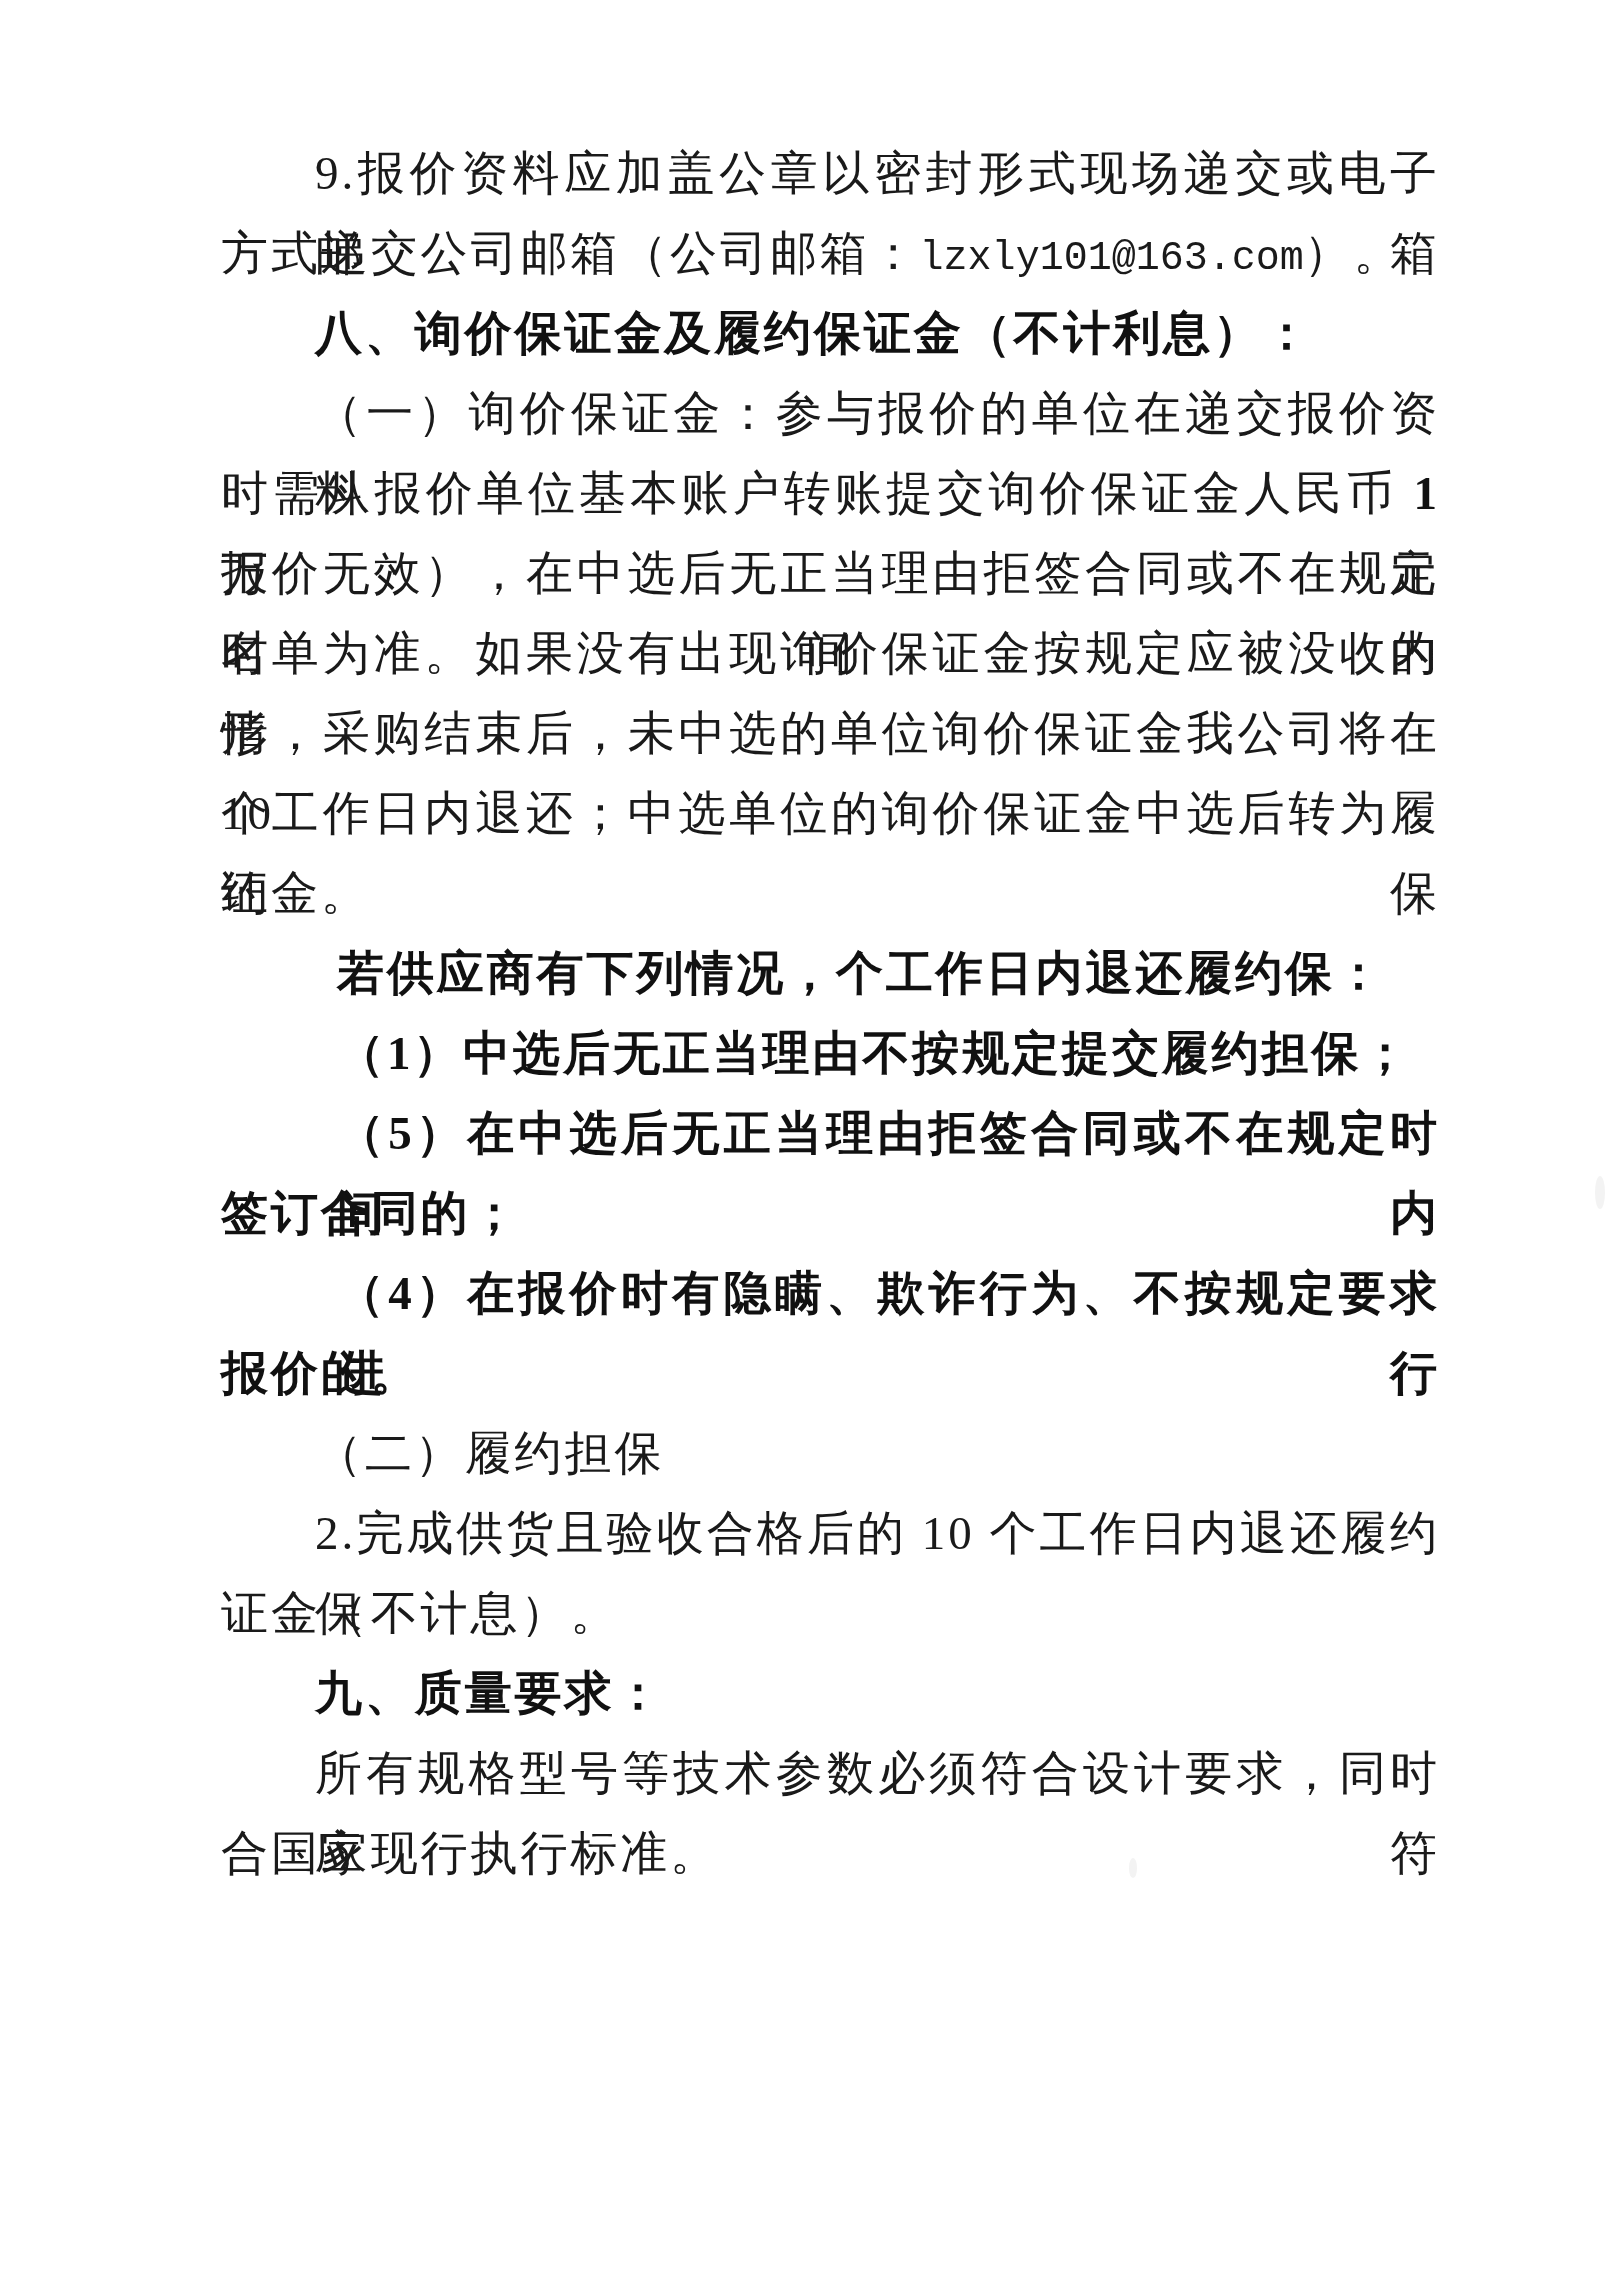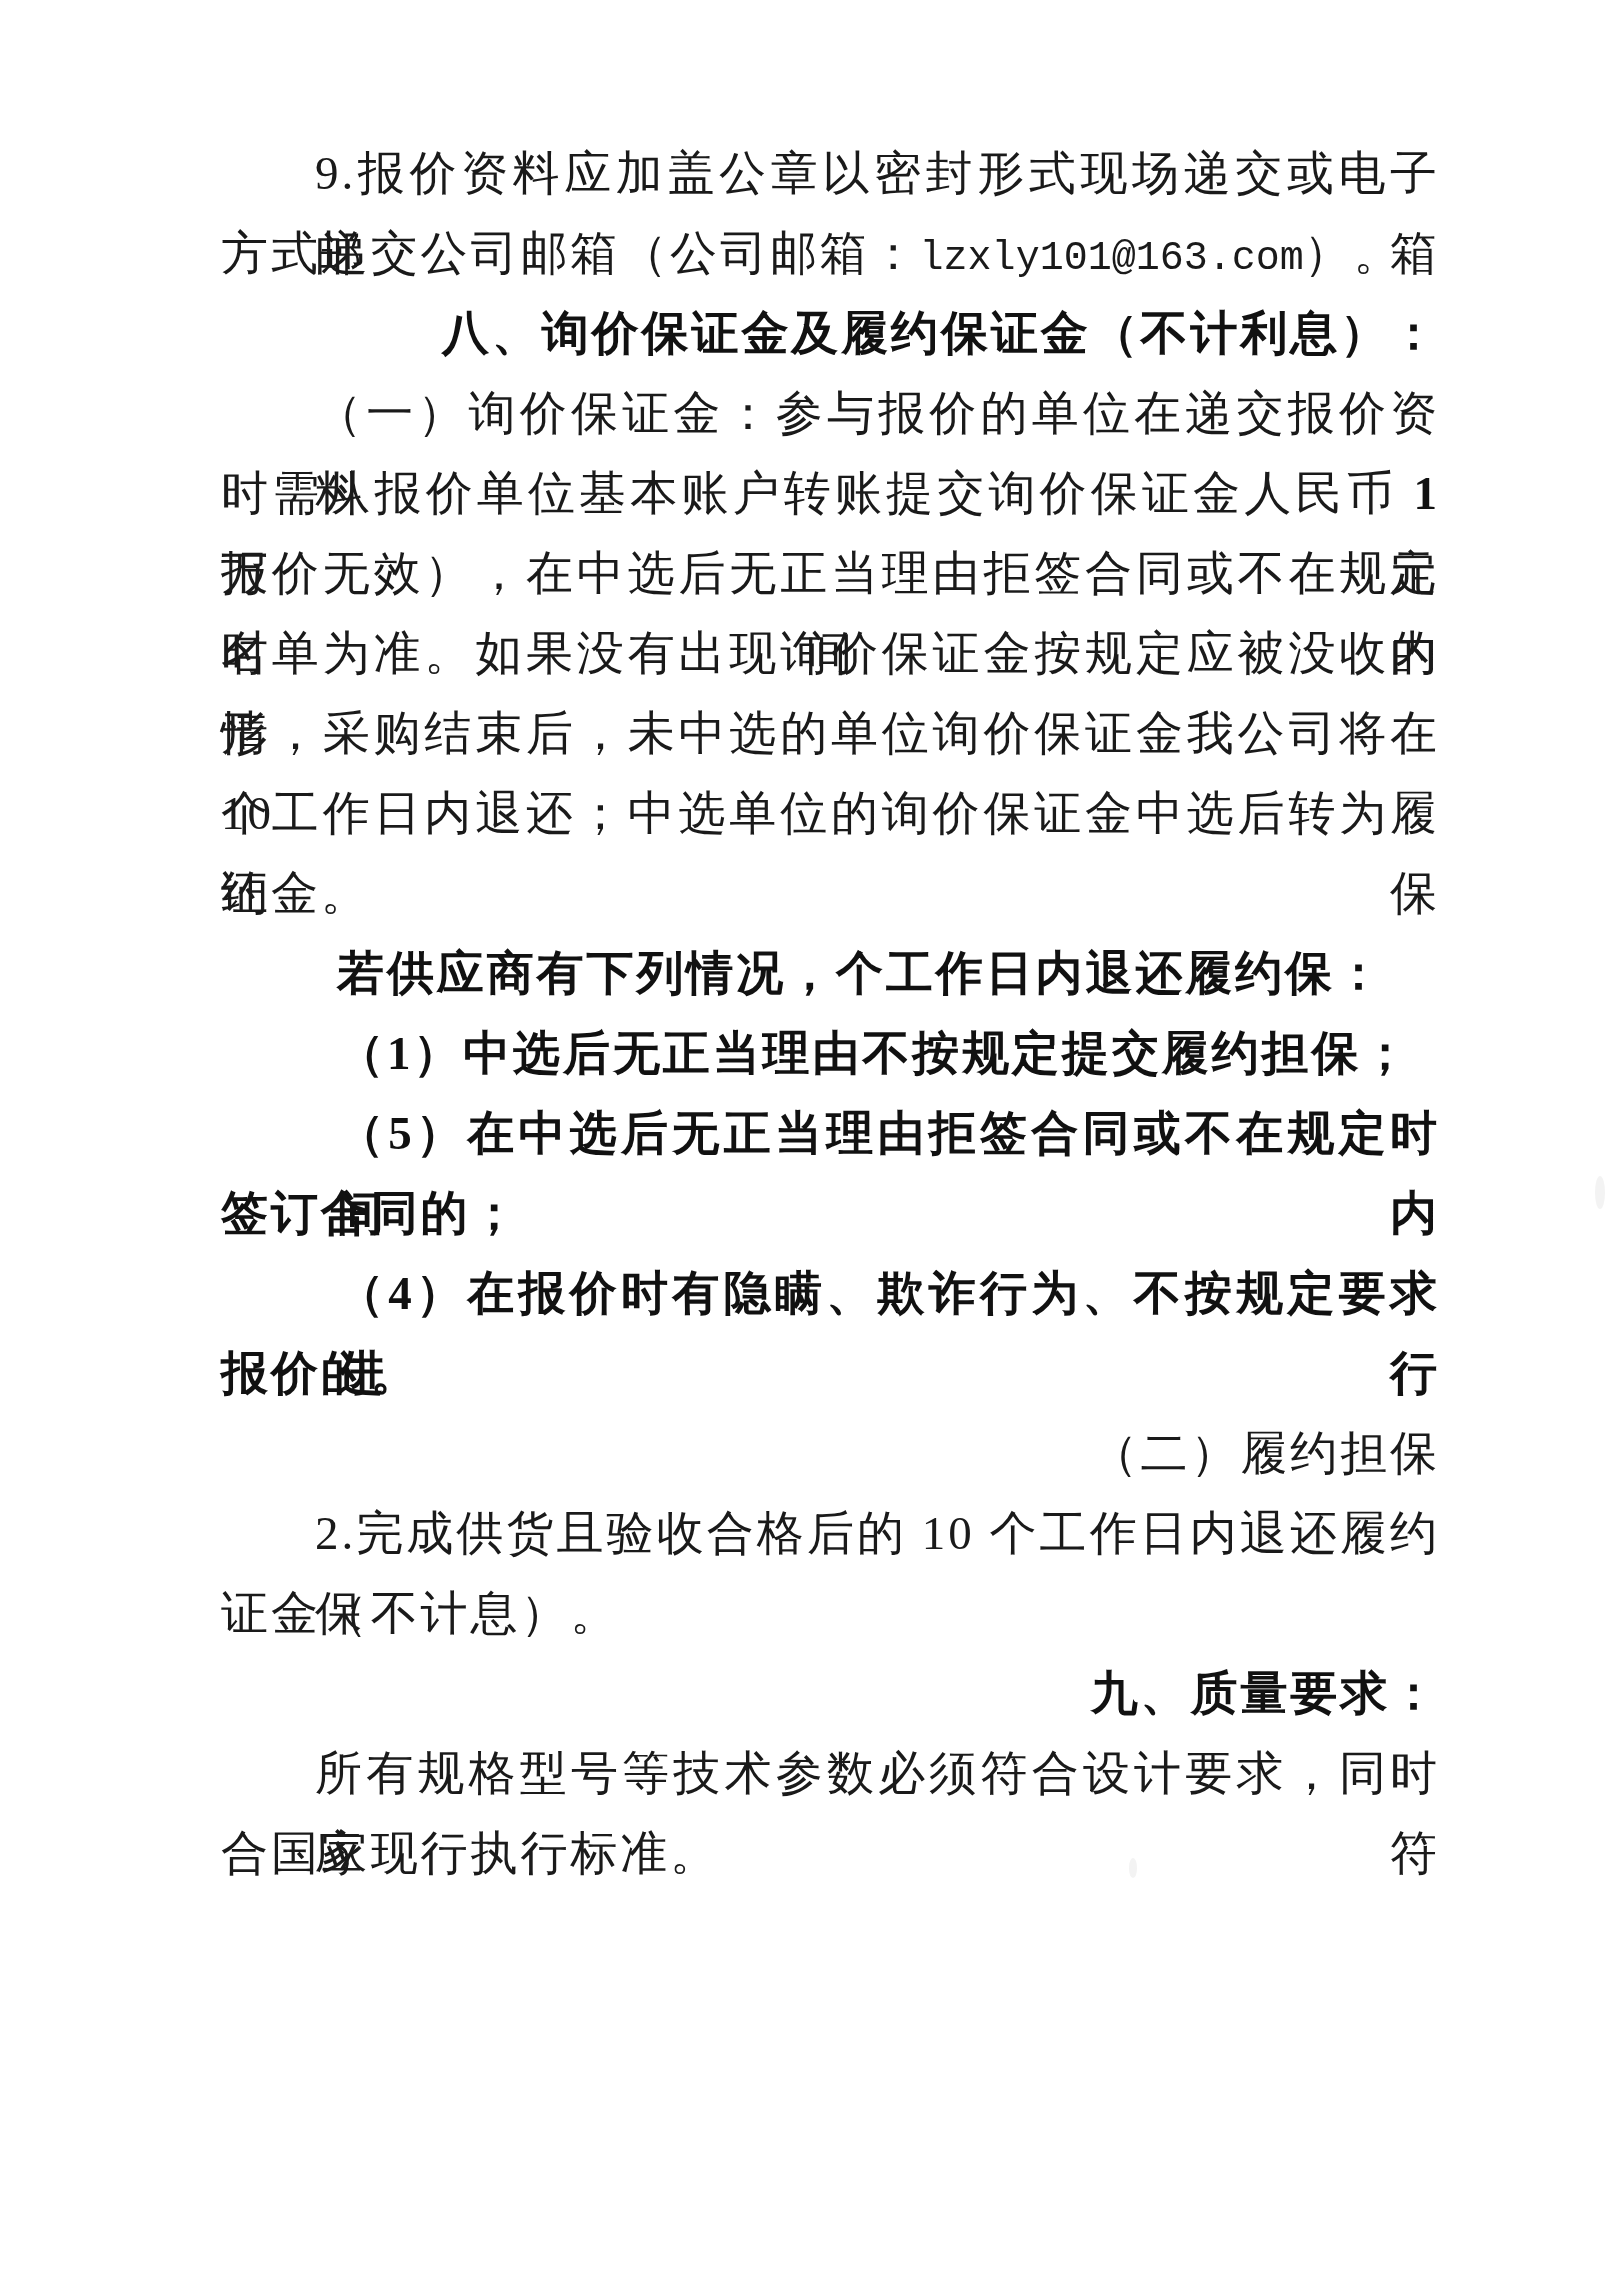--- a/index.html
+++ b/index.html
@@ -28,21 +28,21 @@
     font-size: 47px;
     letter-spacing: 2.9px;
     white-space: nowrap;
     text-align: left;
   }
   .line.just {
     white-space: normal;
     text-align: justify;
     text-align-last: justify;
   }
-  .ind1 { padding-left: 94px; text-align: right; }
+  .ind1 { padding-left: 94px; }
   .ind2 { padding-left: 116px; }
   .b { font-weight: bold; color: #111111; }
   .mono {
     font-family: "Liberation Mono", "DejaVu Sans Mono", monospace;
     letter-spacing: 0;
     font-size: 40px;
   }
   
   .smudge {
     position: absolute;

